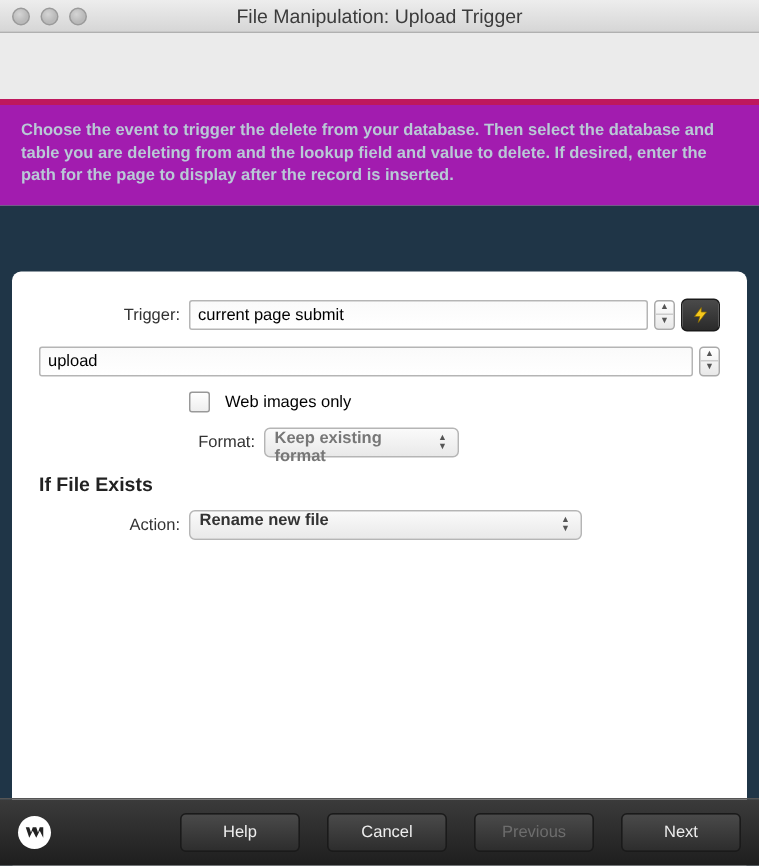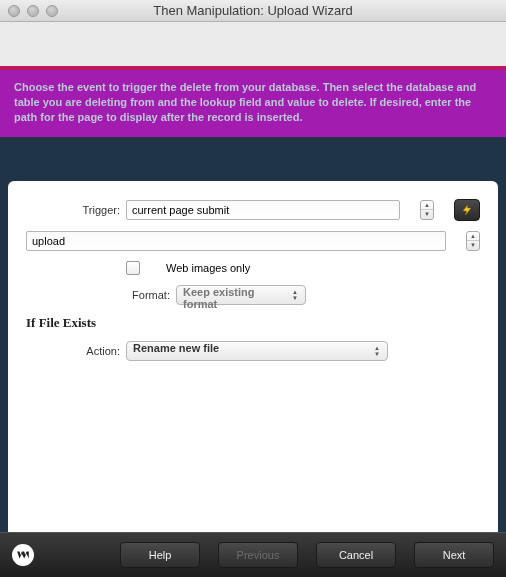--- a/index.html
+++ b/index.html
@@ -43,21 +43,21 @@
 }
 .panel {
   background: #fff;
   border-radius: 6px;
   height: 400px;
   padding: 18px 18px 18px 18px;
   margin-top: 36px;
 }
 .row { display: flex; align-items: center; margin-bottom: 10px; }
 .label-col { width: 100px; text-align: right; padding-right: 6px; font-size: 11px; color: #333; }
-.field-col { flex: 1; display: flex; align-items: center; gap: 20px; }
+.field-col { flex: 1; display: flex; align-items: center; gap: 4px; }
 input[type="text"] {
   flex: 1; height: 20px;
   border: 1px solid #b5b5b5;
   background: linear-gradient(#fafafa, #fff);
   padding: 0 5px;
   font-size: 11px;
   border-radius: 2px;
 }
 .stepper {
   display: flex; flex-direction: column;
@@ -101,21 +101,20 @@
 .format-select { width: 130px; }
 .action-select { width: 262px; color:#333; }
 .select-arrows {
   position:absolute; right:4px; top:1px; bottom:1px; width:12px;
   display:flex; flex-direction:column; justify-content:center; align-items:center;
   font-size:6px; line-height:6px; color:#555;
 }
 .section-title {
   font-size: 13px; font-weight: bold; color:#222;
   margin: 10px 0 10px 0;
-  font-family: Liberation Serif, serif;
 }
 .footer {
   position: absolute;
   bottom: 0; left: 0; right: 0;
   height: 45px;
   background: linear-gradient(#3b3b3b,#1e1e1e);
   border-top: 1px solid #555;
   display: flex;
   align-items: center;
   padding: 0 12px;
@@ -143,21 +142,21 @@
 </style>
 </head>
 <body>
 
 <div class="titlebar">
   <div class="traffic">
     <span></span>
     <span></span>
     <span></span>
   </div>
-  <div class="title-text">Then Manipulation: Upload Wizard</div>
+  <div class="title-text">File Manipulation: Upload Trigger</div>
 </div>
 
 <div class="header">
   <p>Choose the event to trigger the delete from your database. Then select the database and table you are deleting from and the lookup field and value to delete. If desired, enter the path for the page to display after the record is inserted.</p>
 </div>
 
 <div class="content-wrap">
   <div class="panel">
 
     <div class="row">
@@ -221,16 +220,16 @@
 </div>
 
 <div class="footer">
   <div class="logo">
     <svg width="14" height="14" viewBox="0 0 24 24">
         <path fill="#222" d="M2 6 L6 18 L10 10 L14 18 L18 10 L22 18 L22 6 L18 6 L16 12 L14 6 L10 6 L8 12 L6 6 Z"></path>
       </svg>
   </div>
   <div class="footer-spacer"></div>
   <div class="footer-btn">Help</div>
+  <div class="footer-btn">Cancel</div>
   <div class="footer-btn disabled">Previous</div>
-  <div class="footer-btn">Cancel</div>
   <div class="footer-btn">Next</div>
 </div>
 
 </body></html>

